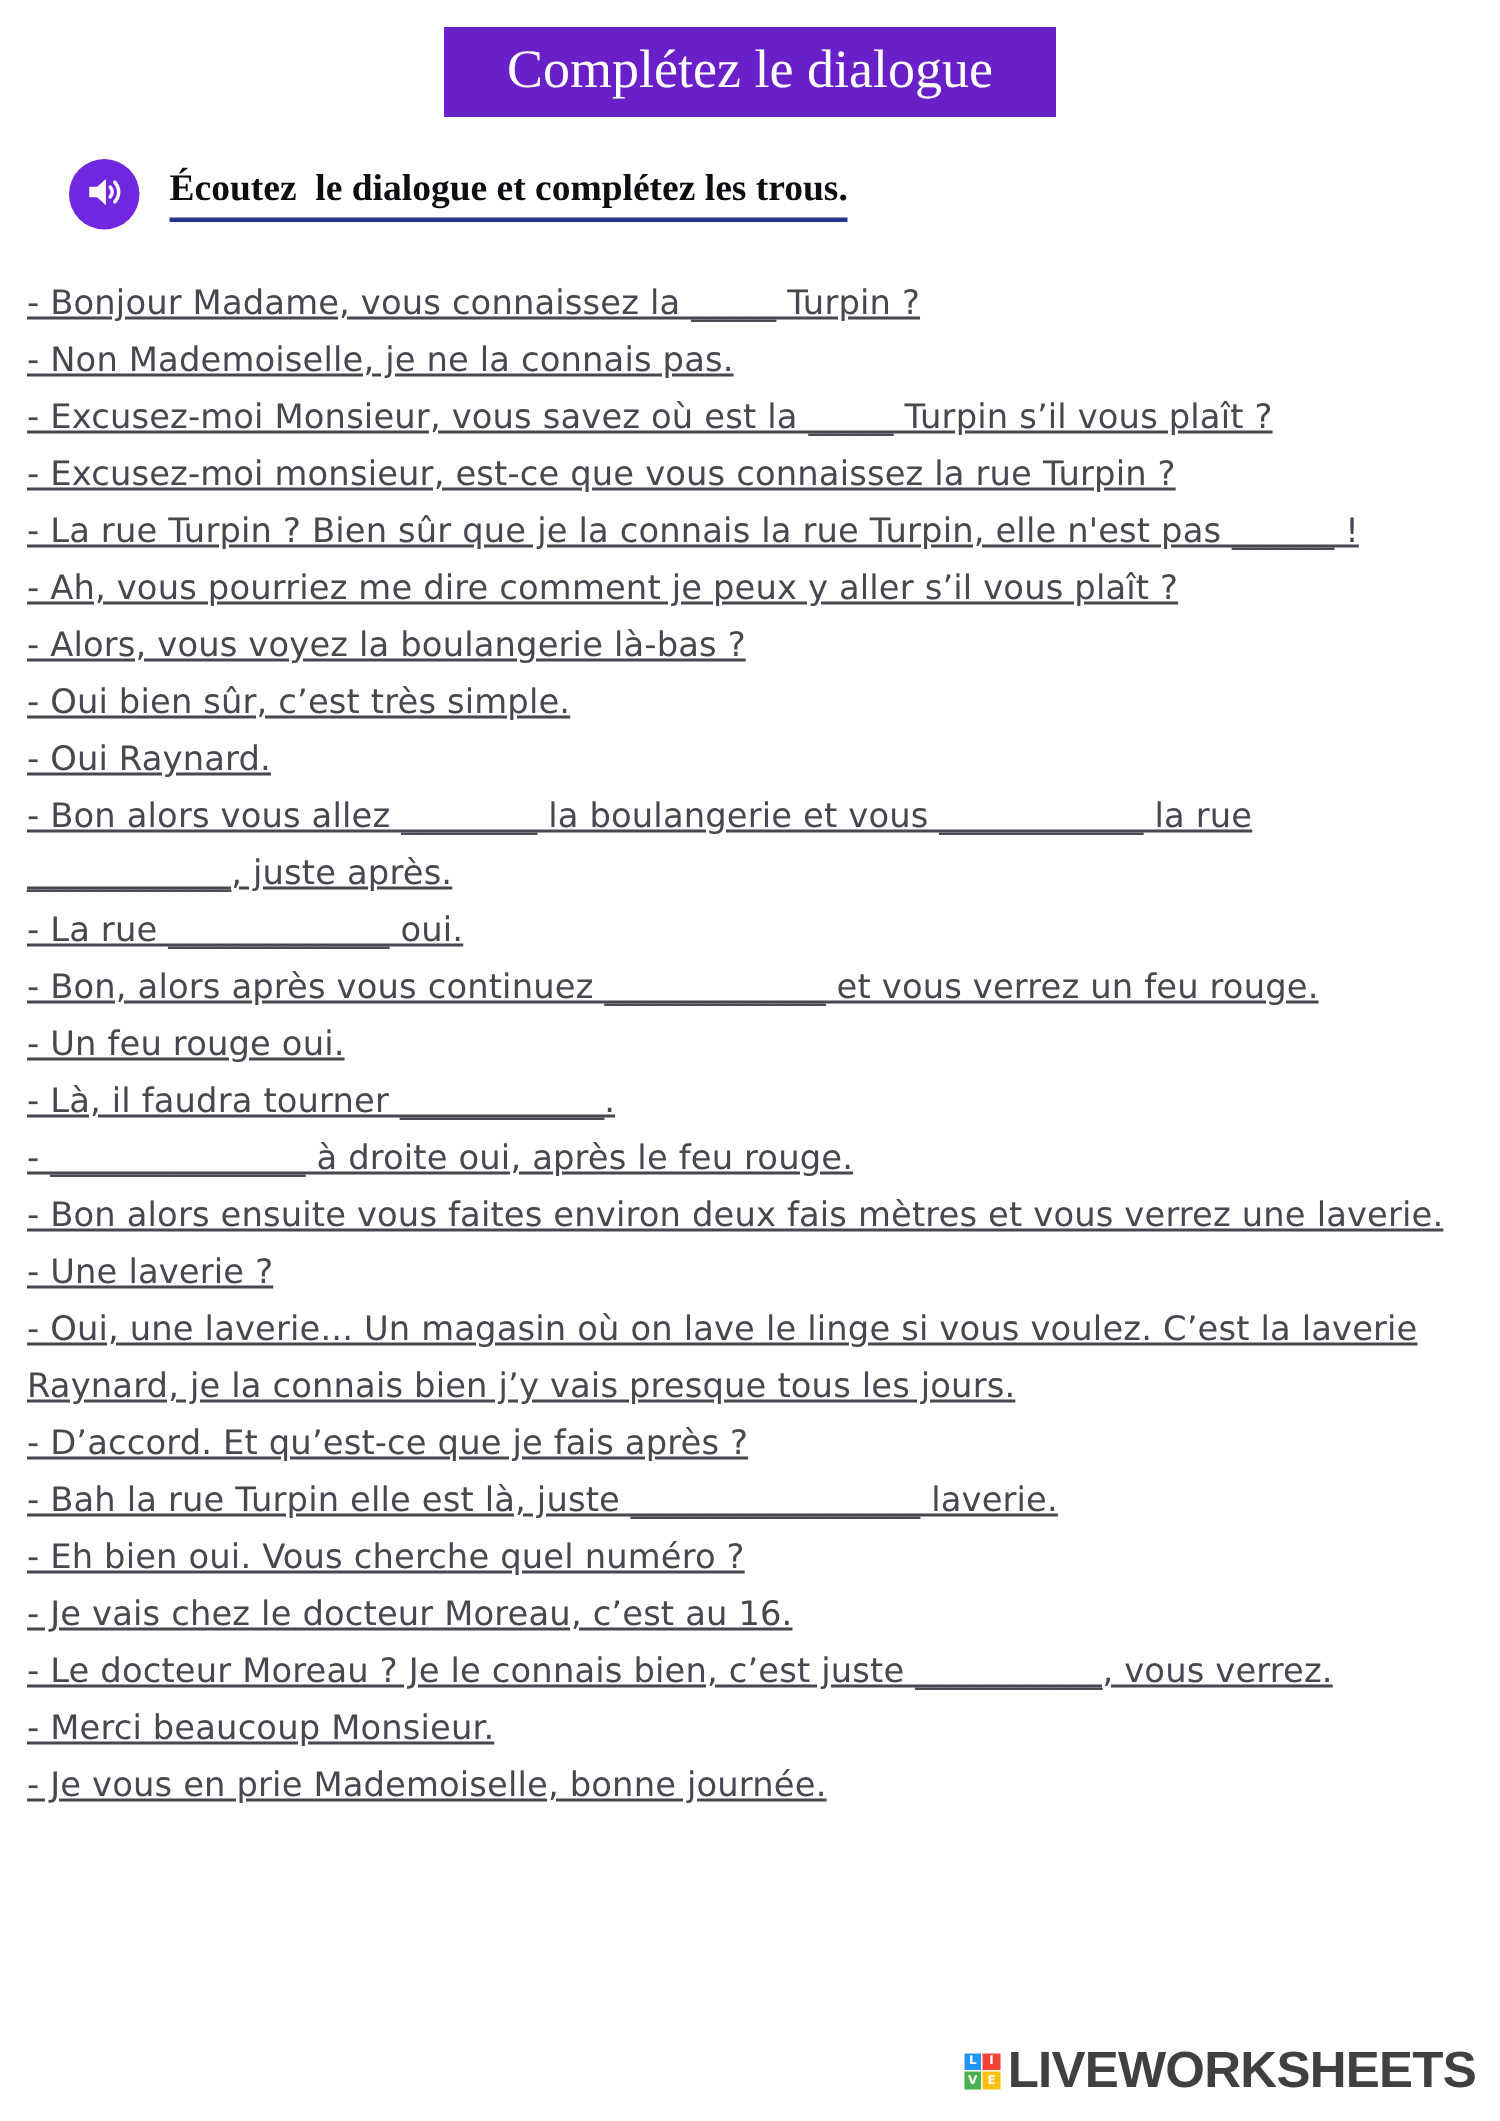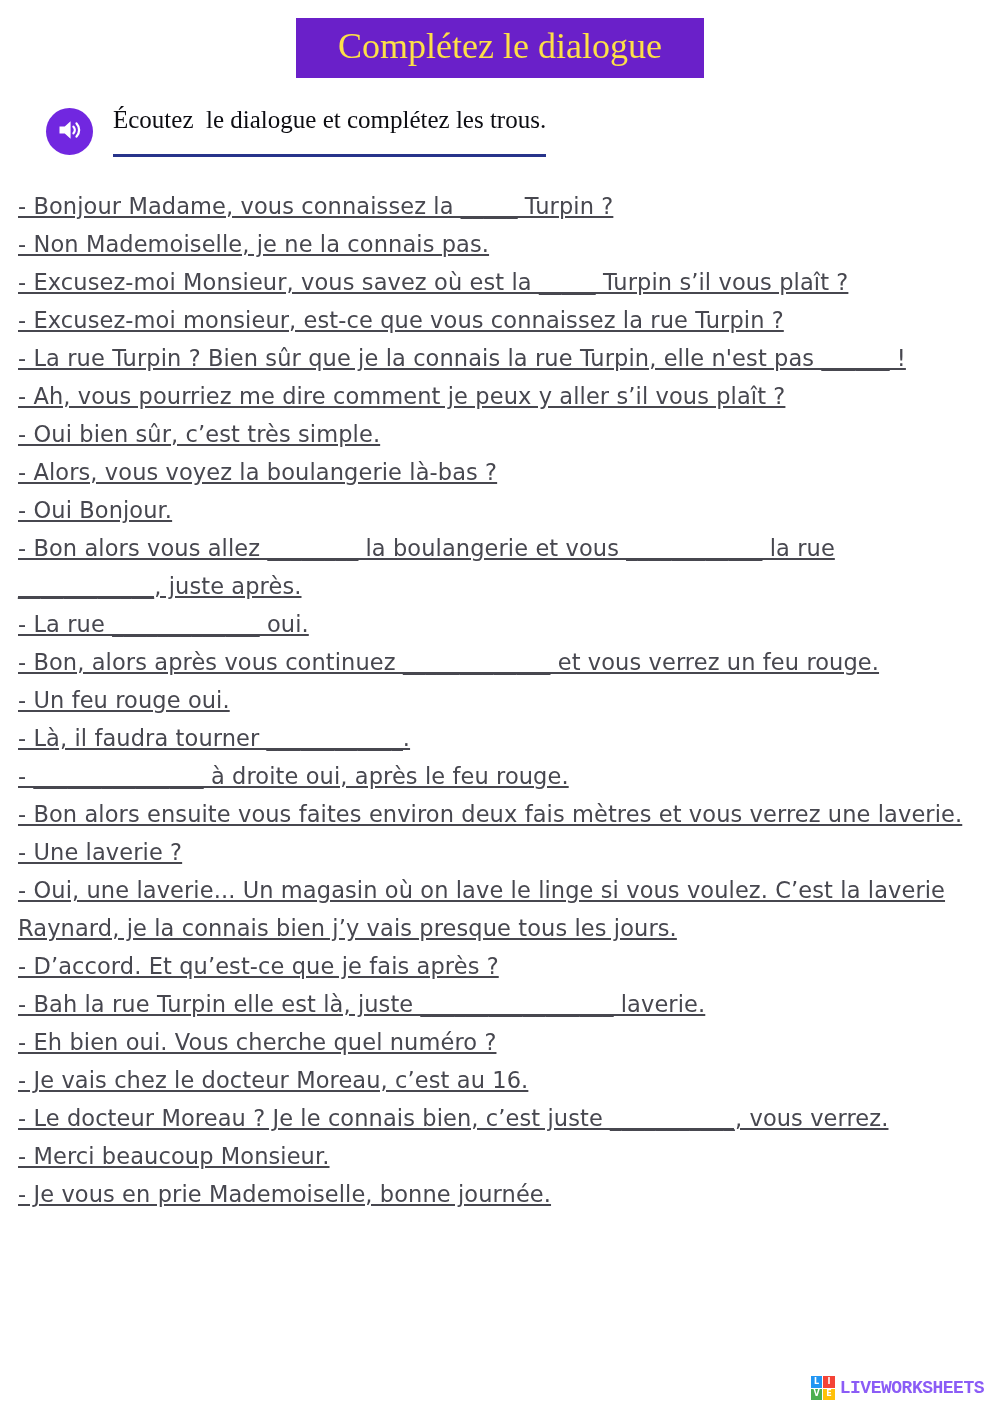--- a/index.html
+++ b/index.html
@@ -10,21 +10,21 @@
     height: 1414px;
     margin: 0 auto;
     background: #ffffff;
     overflow: hidden;
     font-family: "DejaVu Sans", sans-serif;
   }
   .banner {
     margin: 18px auto 0;
     width: fit-content;
     background: #6a20c9;
-    color: #fde047;
+    color: #ffffff;
     font-family: "Liberation Serif", "DejaVu Serif", serif;
     font-size: 36px;
     padding: 7px 42px 11px;
     text-align: left;
   }
   .instruction-row {
     display: flex;
     align-items: center;
     gap: 20px;
     margin: 28px 0 0 46px;
@@ -35,25 +35,25 @@
     border-radius: 50%;
     background: #7127e0;
     display: flex;
     align-items: center;
     justify-content: center;
     flex: 0 0 auto;
     cursor: pointer;
   }
   .instruction {
     font-family: "Liberation Serif", "DejaVu Serif", serif;
-    font-weight: normal;
+    font-weight: bold;
     font-size: 25px;
     color: #0d0d12;
     border-bottom: 3px solid #27348b;
-    padding-bottom: 20px;
+    padding-bottom: 5px;
     white-space: pre-wrap;
   }
   .dialogue {
     margin: 30px 15px 0 18px;
     width: 967px;
     font-size: 22.5px;
     line-height: 38px;
     color: #47474f;
     letter-spacing: 0.1px;
   }
@@ -82,24 +82,24 @@
     display: flex;
     align-items: center;
     justify-content: center;
     line-height: 1;
   }
   .lw-sq-1 { background: #2196f3; }
   .lw-sq-2 { background: #f44336; }
   .lw-sq-3 { background: #4caf50; }
   .lw-sq-4 { background: #ffc107; }
   .brand-text {
-    font-family: Liberation Mono, monospace;
+    font-family: Liberation Sans, sans-serif;
     font-weight: 800;
-    font-size: 18px;
-    color: #8b5cf6;
+    font-size: 34px;
+    color: #404040;
     letter-spacing: -0.5px;
   }
 </style>
 </head>
 <body>
 
 <div class="page">
 
   <div class="banner">
     <span>Complétez le dialogue</span>
@@ -118,23 +118,23 @@
     <div class="instruction">Écoutez  le dialogue et complétez les trous.</div>
   </div>
 
   <div class="dialogue">
     <p>- Bonjour Madame, vous connaissez la _____ Turpin ?</p>
     <p>- Non Mademoiselle, je ne la connais pas.</p>
     <p>- Excusez-moi Monsieur, vous savez où est la _____ Turpin s’il vous plaît ?</p>
     <p>- Excusez-moi monsieur, est-ce que vous connaissez la rue Turpin ?</p>
     <p>- La rue Turpin ? Bien sûr que je la connais la rue Turpin, elle n'est pas ______ !</p>
     <p>- Ah, vous pourriez me dire comment je peux y aller s’il vous plaît ?</p>
+    <p>- Alors, vous voyez la boulangerie là-bas ?</p>
     <p>- Oui bien sûr, c’est très simple.</p>
-    <p>- Alors, vous voyez la boulangerie là-bas ?</p>
-    <p>- Oui Bonjour.</p>
+    <p>- Oui Raynard.</p>
     <p>- Bon alors vous allez ________ la boulangerie et vous ____________ la rue ____________, juste après.</p>
     <p>- La rue _____________ oui.</p>
     <p>- Bon, alors après vous continuez _____________ et vous verrez un feu rouge.</p>
     <p>- Un feu rouge oui.</p>
     <p>- Là, il faudra tourner ____________.</p>
     <p>- _______________ à droite oui, après le feu rouge.</p>
     <p>- Bon alors ensuite vous faites environ deux fais mètres et vous verrez une laverie.</p>
     <p>- Une laverie ?</p>
     <p>- Oui, une laverie... Un magasin où on lave le linge si vous voulez. C’est la laverie Raynard, je la connais bien j’y vais presque tous les jours.</p>
     <p>- D’accord. Et qu’est-ce que je fais après ?</p>

